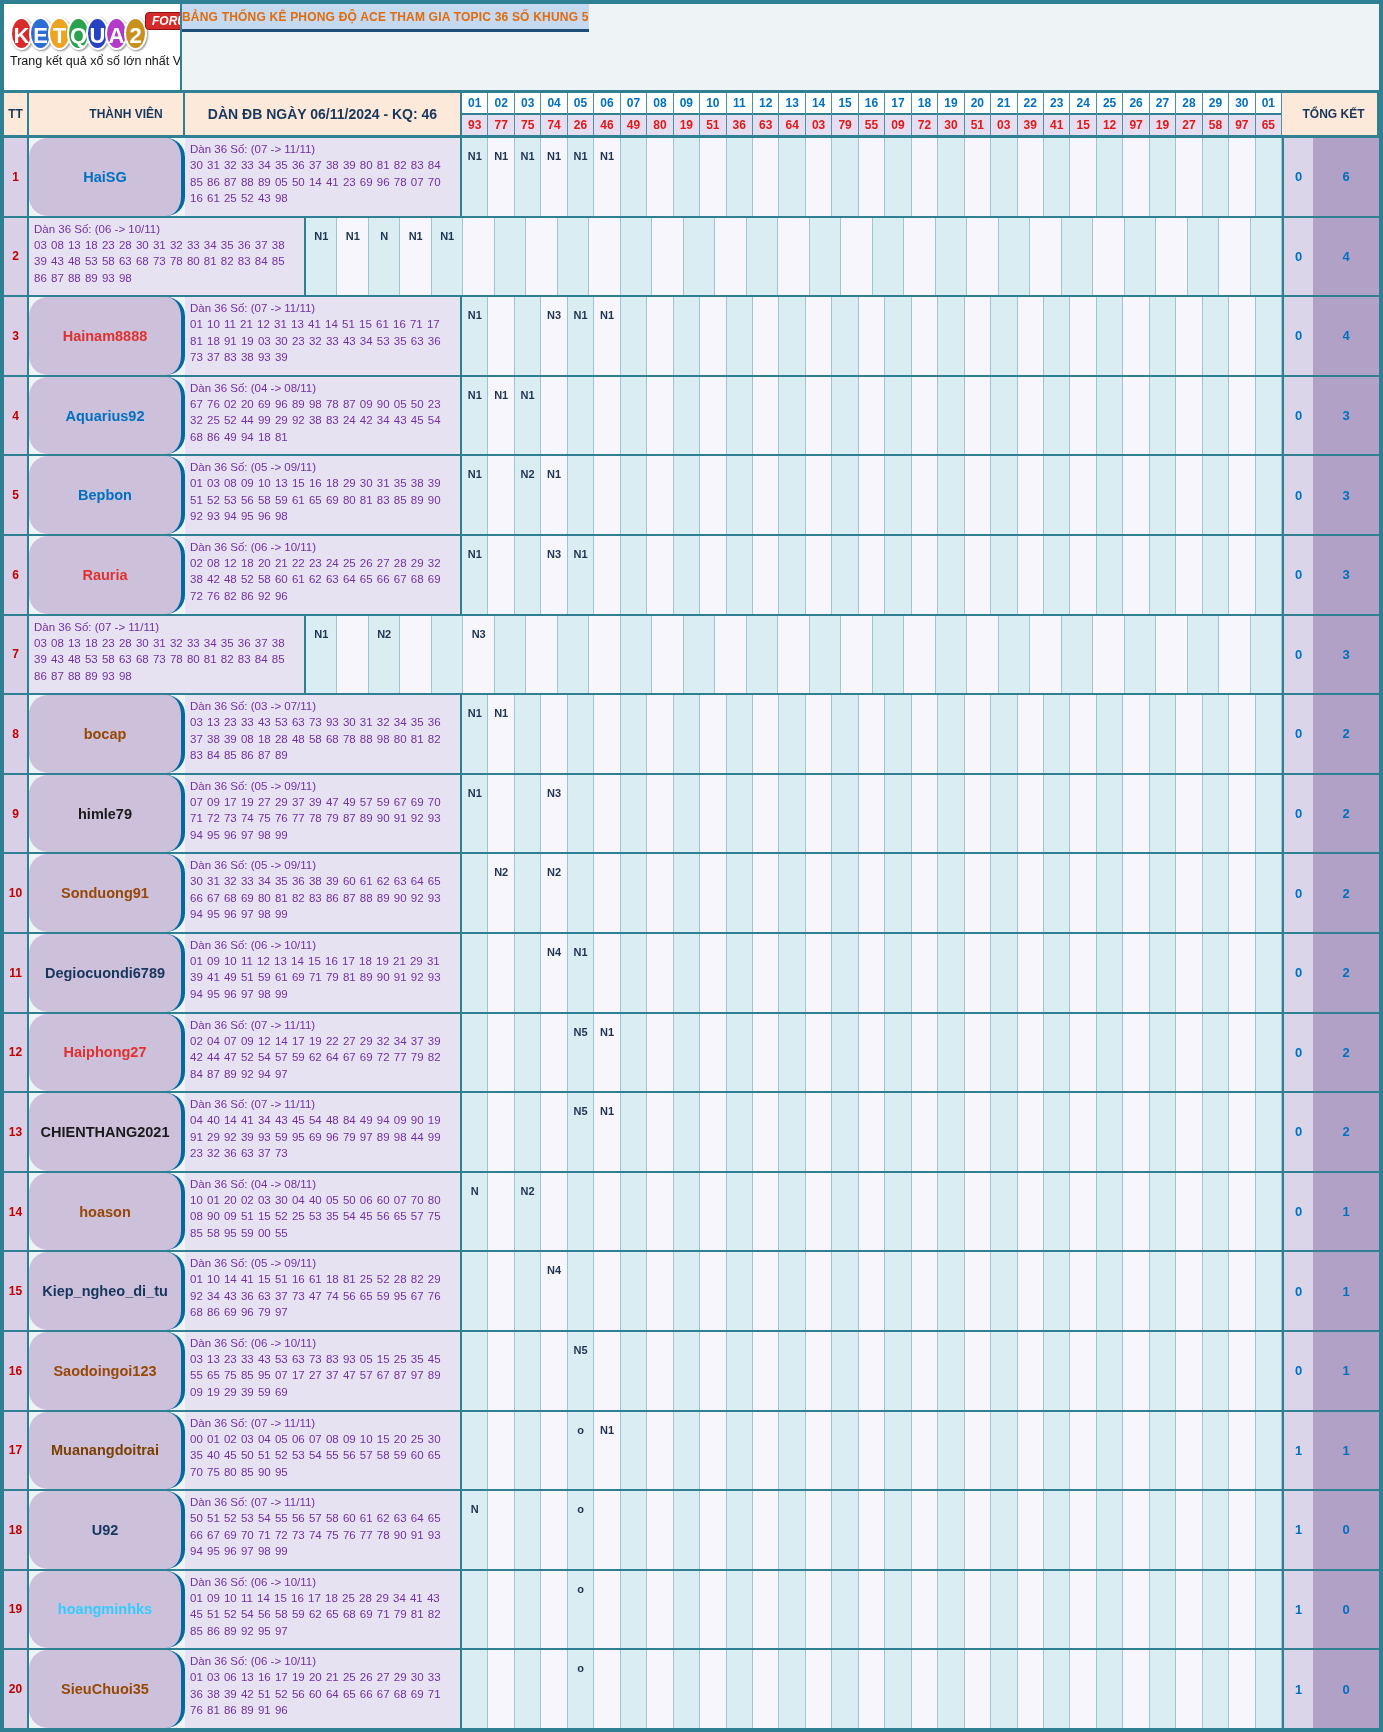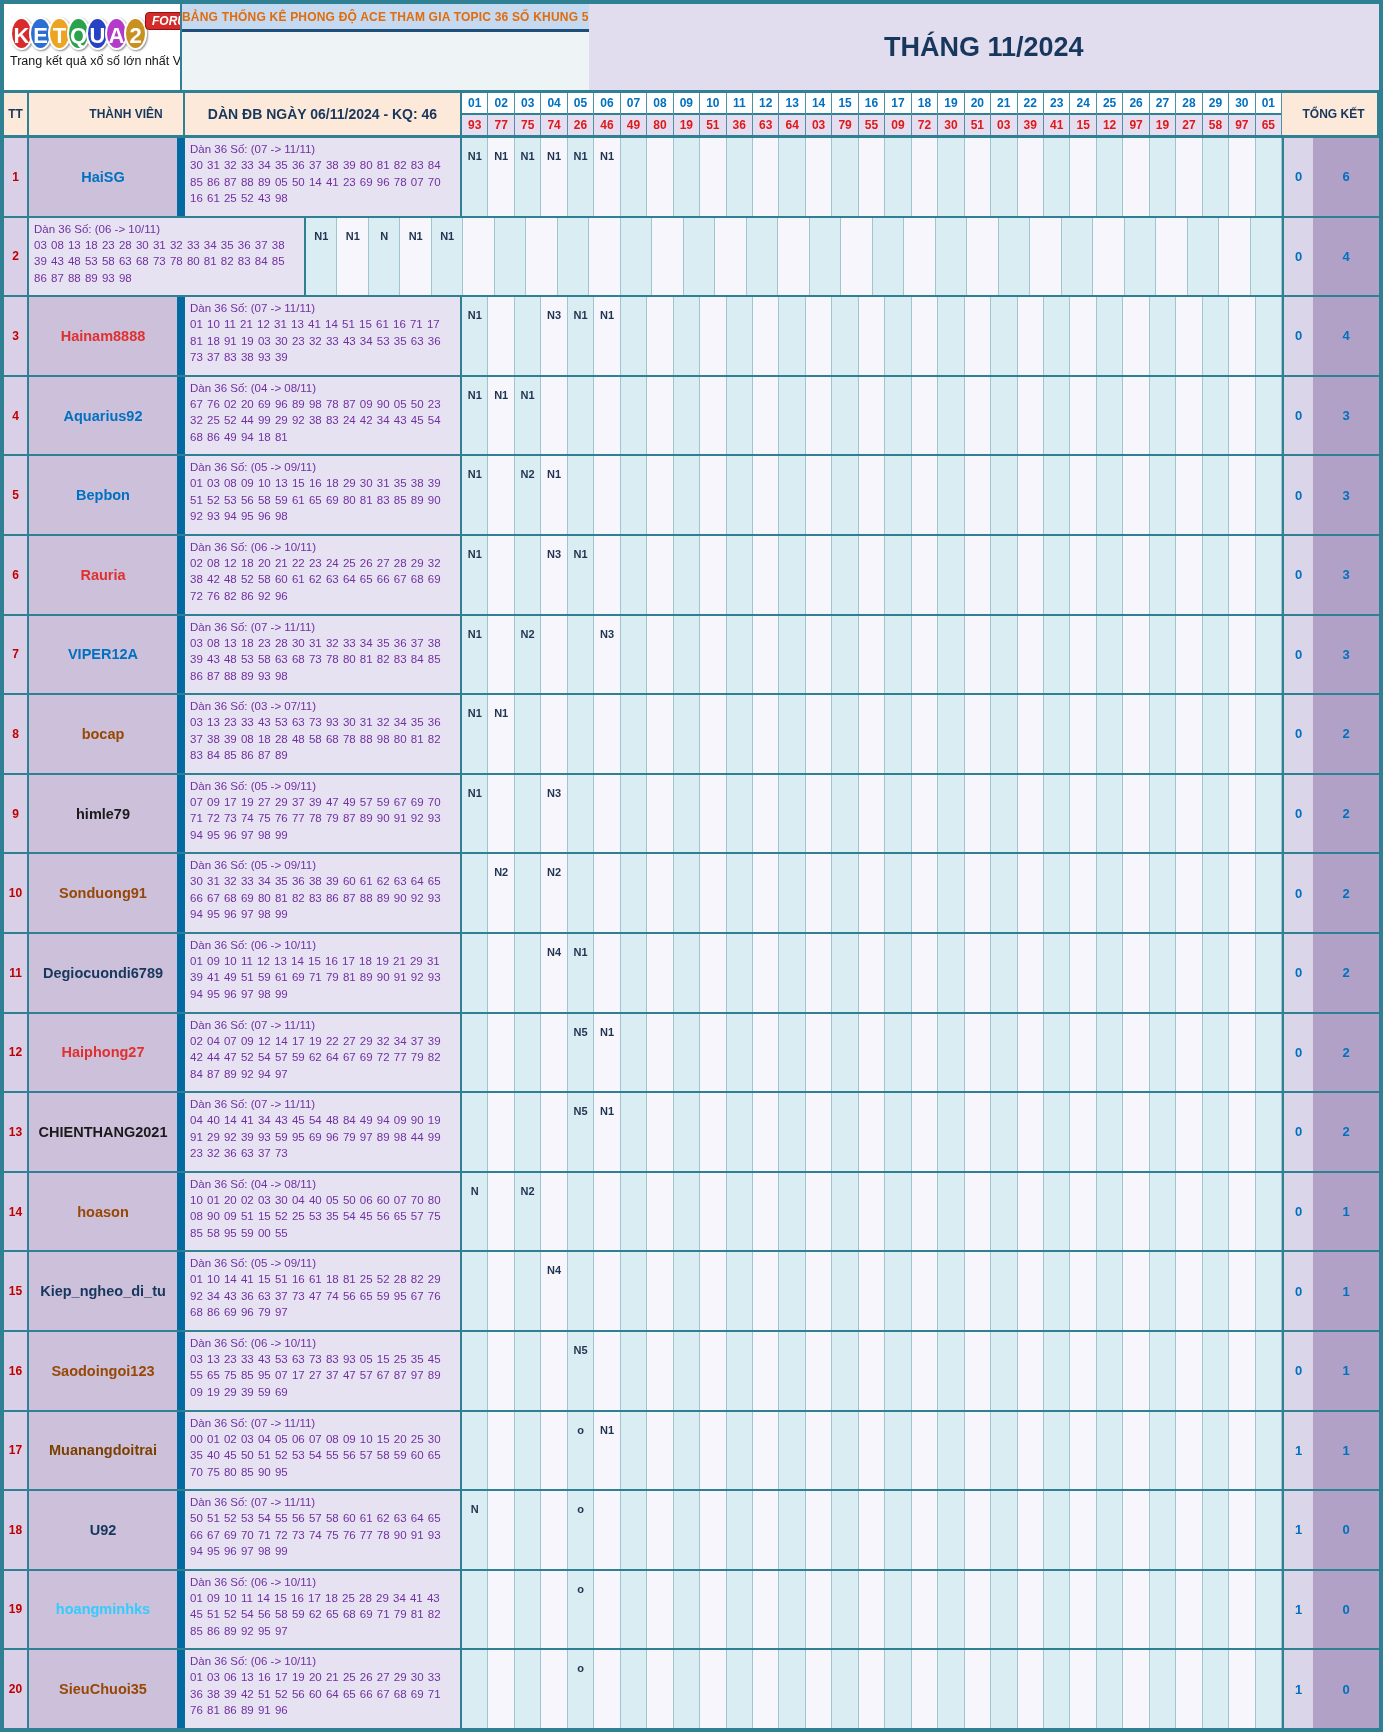--- a/index.html
+++ b/index.html
@@ -41,21 +41,21 @@
   .hres{ flex:1; background:#e4def0; color:#e01818; font-weight:bold; font-size:12px;
        display:flex; align-items:center; justify-content:center; }
   
   #body-rows{ flex:1 1 auto; display:flex; flex-direction:column; }
   .brow{ flex:1; display:flex; border-bottom:2px solid #2f8093; min-height:0; }
   .brow:last-child{ border-bottom:none; }
   .cell{ border-right:1px solid #4b93a5; }
   .tt-cell{ width:25px; flex:0 0 auto; background:#d9cfe6; color:#c00000; font-weight:bold; font-size:12px;
        display:flex; align-items:center; justify-content:center; border-right:2px solid #2f8093; }
   .name-cell{ width:156px; flex:0 0 auto; background:#ccc0da; display:flex; align-items:center; justify-content:center;
-       font-weight:bold; font-size:14.5px; text-align:center; border-right:8px solid #0369a1; padding:0 12px; overflow:hidden; }
+       font-weight:bold; font-size:14.5px; text-align:center; border-right:4px solid #0369a1; padding:0 12px; overflow:hidden;border-radius:19px; }
   .dan-cell{ width:277px; flex:0 0 auto; background:#e7e2f2; padding:3px 4px 2px 5px; overflow:hidden;
        border-right:2px solid #2f8093; }
   .range{ color:#7030a0; font-size:11.5px; line-height:16px; }
   .nums{ color:#7030a0; font-size:11.5px; line-height:16.5px; word-spacing:1px; }
   .gcell{ flex:1; display:flex; align-items:flex-start; justify-content:center; border-right:1px solid #9fc6d0; min-width:0; }
   .gcell.odd{ background:#d9edf3; }
   .gcell.even{ background:#f8f6fd; }
   .mark{ font-size:11px; font-weight:bold; color:#1f3450; padding-top:12px; }
   .t1{ width:31px; flex:0 0 auto; background:#dbd5e9; color:#0070c0; font-weight:bold; font-size:13px;
        display:flex; align-items:center; justify-content:center; border-left:2px solid #2f8093; }
@@ -67,21 +67,20 @@
 
 <div class="page">
 
   <div class="top">
     <div class="logo-box">
       <div class="logo-line" id="logo-letters"><span class="lg" style="background: rgb(217, 43, 43);">K</span><span class="lg" style="background: rgb(44, 111, 212);">E</span><span class="lg" style="background: rgb(237, 164, 32);">T</span><span class="lg" style="background: rgb(42, 161, 76);">Q</span><span class="lg" style="background: rgb(39, 67, 196);">U</span><span class="lg" style="background: rgb(180, 59, 201);">A</span><span class="lg" style="background: rgb(199, 144, 31);">2</span><span class="forum-badge">FORUM</span></div>
       <div class="tagline">Trang kết quả xổ số lớn nhất Việt Nam</div>
     </div>
     <div class="top-right">
       <div class="banner">BẢNG THỐNG KÊ PHONG ĐỘ ACE THAM GIA TOPIC 36 SỐ KHUNG 5</div>
-      <div class="month">THÁNG 11/2024</div>
     </div>
   </div>
 
   <div class="hdr-row">
     <div class="c-tt peach">TT</div>
     <div class="c-name peach">THÀNH VIÊN</div>
     <div class="c-dan peach">DÀN ĐB NGÀY 06/11/2024 - KQ: 46</div>
     <div class="c-grid" id="hdr-grid">
         <div class="hcol">
           <div class="hdate">01</div>
@@ -846,23 +845,20 @@
           </div>
           <div class="gcell odd">
             <span class="mark"></span>
           </div>
         </div>
         <div class="t1">0</div>
         <div class="t2">3</div>
       </div>
       <div class="brow">
         <div class="cell tt-cell">7</div>
-        <div class="cell name-cell">
-          <span style="color:#0070c0">VIPER12A</span>
-        </div>
         <div class="cell dan-cell">
           <div class="range">Dàn 36 Số: (07 -&gt; 11/11)</div>
           <div class="nums">03 08 13 18 23 28 30 31 32 33 34 35 36 37 38 39 43 48 53 58 63 68 73 78 80 81 82 83 84 85 86 87 88 89 93 98</div>
         </div>
         <div class="c-grid">
           <div class="gcell odd">
             <span class="mark">N1</span>
           </div>
           <div class="gcell even">
             <span class="mark"></span>

